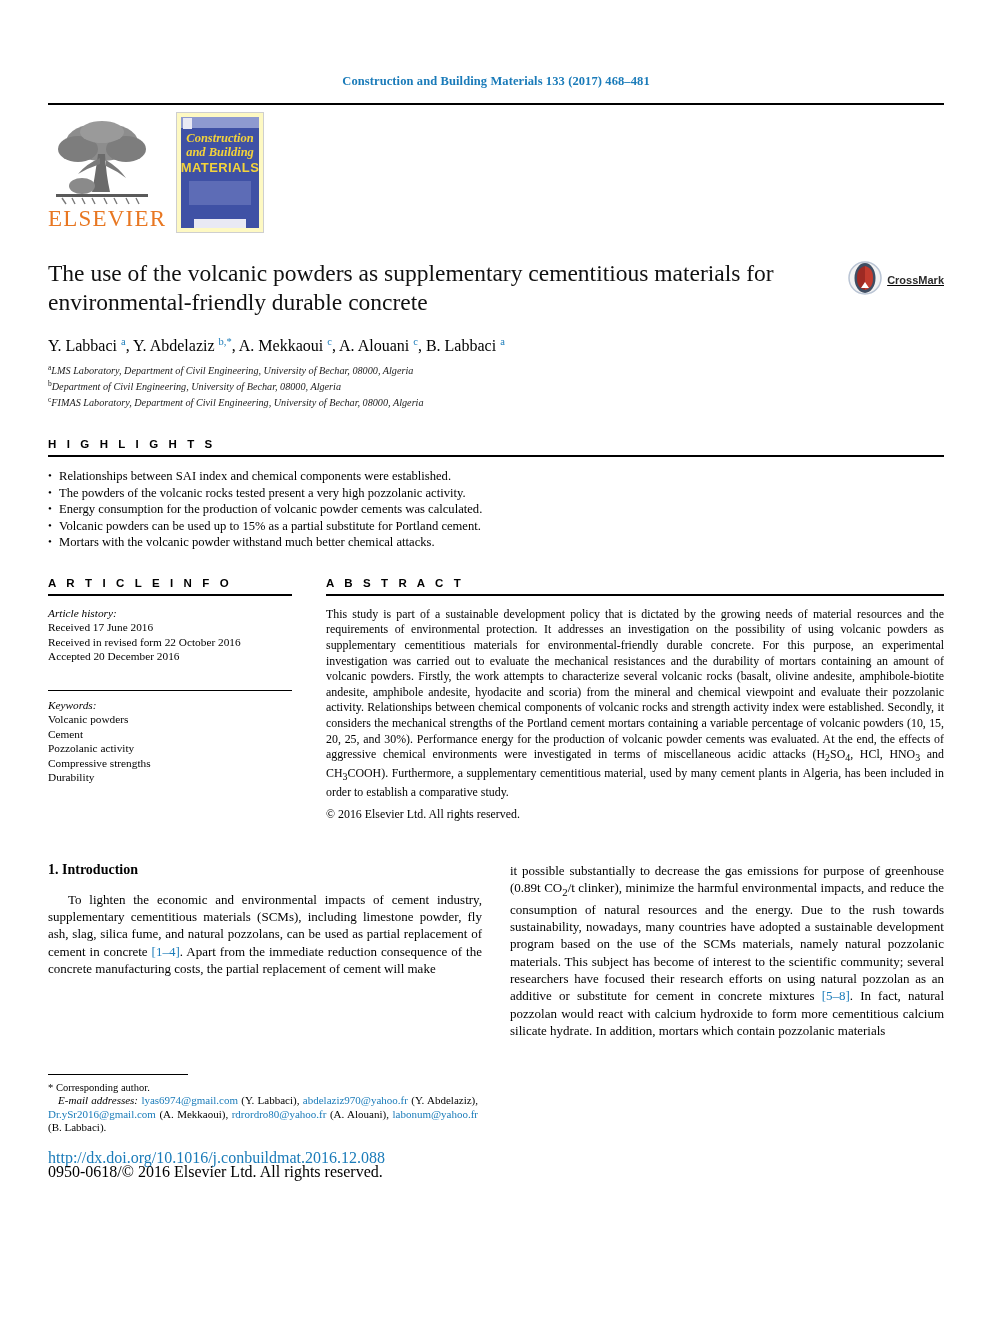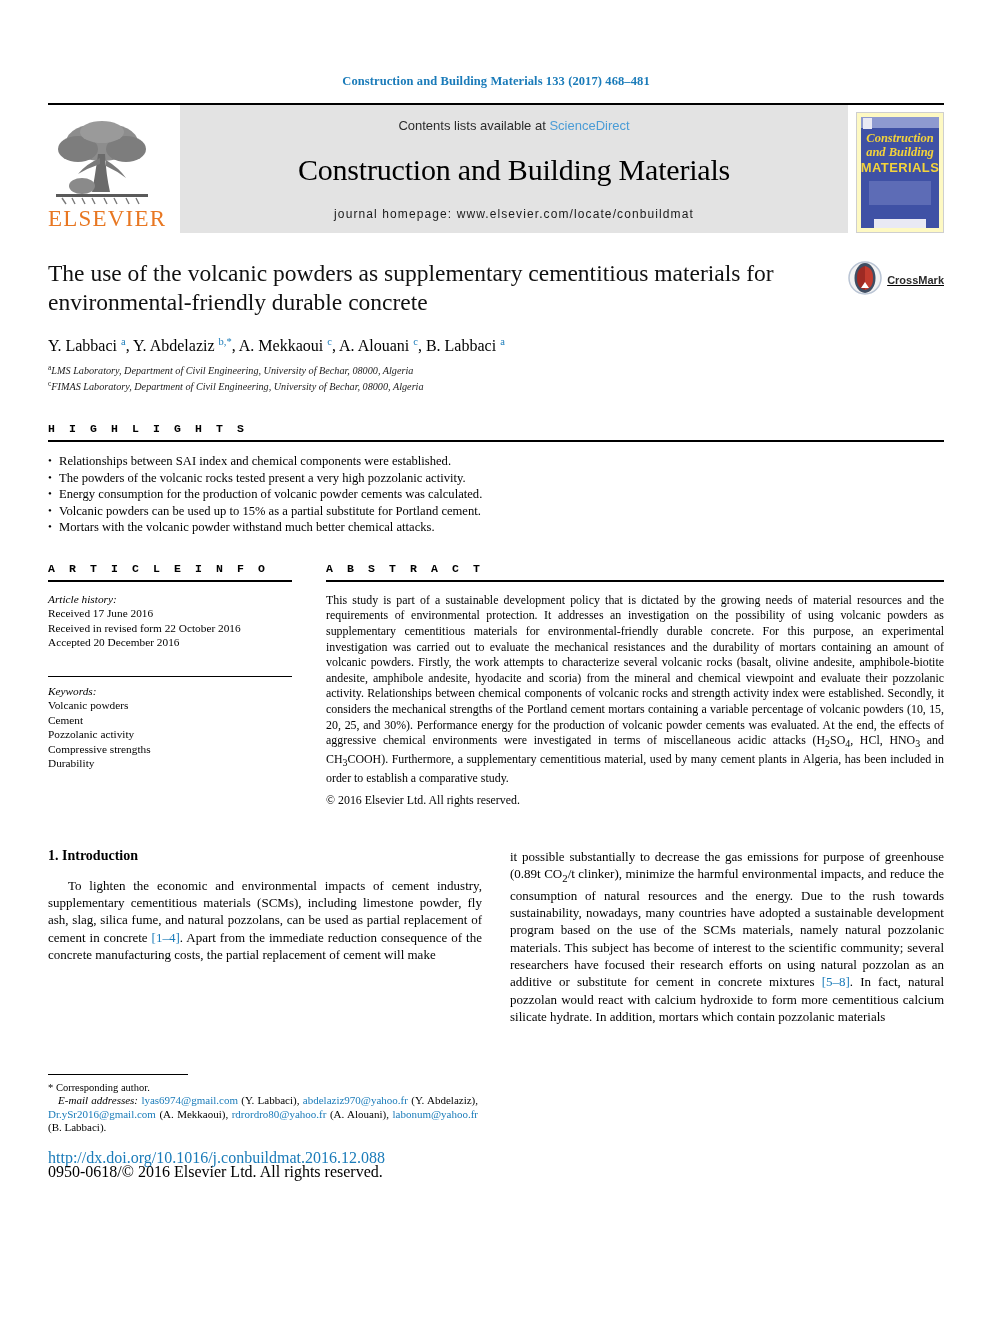--- a/index.html
+++ b/index.html
@@ -186,21 +186,21 @@
   .affils {
     margin: 7px 48px 0 48px;
     font-family: "Liberation Serif", serif;
     font-style: italic;
     font-size: 10.2px;
     line-height: 12.6px;
     color: #1a1a1a;
   }
   .affils sup { font-style: normal; font-size: 7.5px; }
   .section-head {
-    font-family: Liberation Mono, monospace;
+    font-family: Liberation Sans, sans-serif;
     font-size: 11.5px;
     font-weight: bold;
     letter-spacing: 3.6px;
   }
   .highlights {
     margin: 28px 48px 0 48px;
   }
   .highlights .hl-rule {
     border-top: 2px solid #000;
     margin-top: 5px;
@@ -330,27 +330,20 @@
             <path d="M58 42 q13 8 20 18 q-9 -7 -20 -12 z" fill="#7a7a7a"></path>
             <ellipse cx="34" cy="68" rx="13" ry="8" fill="#8a8a8a"></ellipse>
             <rect x="8" y="76" width="92" height="3" fill="#5a5a5a"></rect>
             <path d="M14 80 l4 6 M24 80 l3 6 M34 80 l3 6 M44 80 l3 6 M56 80 l3 6 M66 80 l3 6 M78 80 l3 6 M88 80 l3 6" stroke="#7a7a7a" stroke-width="1.4" fill="none"></path>
           </g>
         </svg>
       </span>
       <div class="elsevier-word">ELSEVIER</div>
     </div>
 
-    <div class="masthead-center">
-      <div class="contents-line">
-        <span>Contents lists available at </span><span class="sd">ScienceDirect</span>
-      </div>
-      <div class="journal-name">Construction and Building Materials</div>
-      <div class="homepage-line">journal homepage: www.elsevier.com/locate/conbuildmat</div>
-    </div>
 
     <div class="cover-thumb">
       <div class="cover-inner">
         <div class="cover-topbar"></div>
         <div class="cover-t1">Construction</div>
         <div class="cover-t2">and Building</div>
         <div class="cover-t3">MATERIALS</div>
         <div class="cover-block"></div>
         <div class="cover-foot"></div>
       </div>
@@ -372,20 +365,21 @@
       <span class="crossmark-label">CrossMark</span>
     </div>
   </div>
 
   <div class="authors">
     <span>Y. Labbaci <sup>a</sup>, Y. Abdelaziz <sup>b,*</sup>, A. Mekkaoui <sup>c</sup>, A. Alouani <sup>c</sup>, B. Labbaci <sup>a</sup></span>
   </div>
 
   <div class="affils">
     <div><sup>a</sup><span>LMS Laboratory, Department of Civil Engineering, University of Bechar, 08000, Algeria</span></div>
+    <div><sup>b</sup><span>Department of Civil Engineering, University of Bechar, 08000, Algeria</span></div>
     <div><sup>c</sup><span>FIMAS Laboratory, Department of Civil Engineering, University of Bechar, 08000, Algeria</span></div>
   </div>
 
   <div class="highlights">
     <div class="section-head">H I G H L I G H T S</div>
     <div class="hl-rule"></div>
     <ul class="hl-list">
       <li>Relationships between SAI index and chemical components were established.</li>
       <li>The powders of the volcanic rocks tested present a very high pozzolanic activity.</li>
       <li>Energy consumption for the production of volcanic powder cements was calculated.</li>

